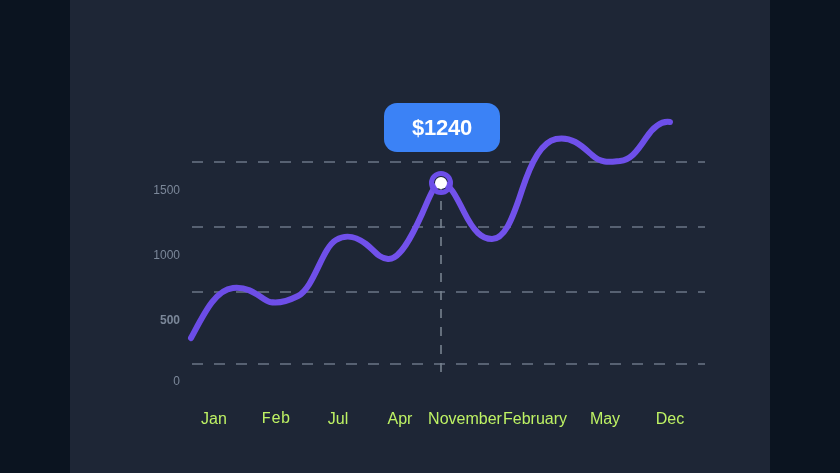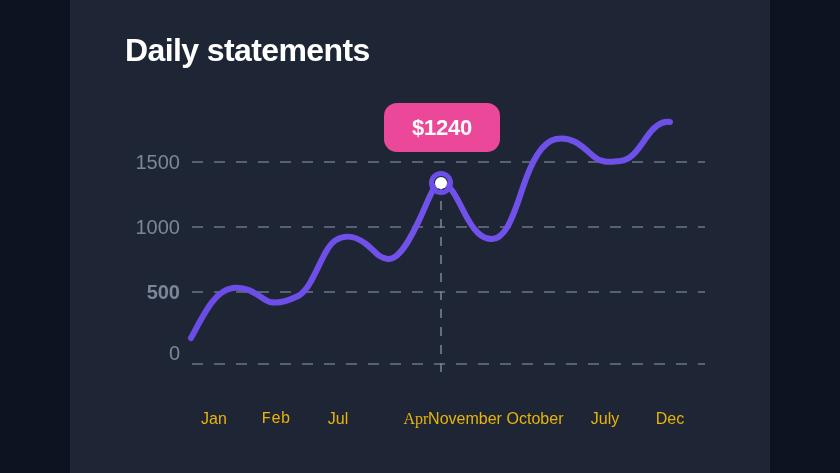--- a/index.html
+++ b/index.html
@@ -41,74 +41,74 @@
     position: absolute;
     left: 0;
     top: 0;
     width: 700px;
     height: 473px;
   }
   .y-tick {
     position: absolute;
     right: 0;
     text-align: right;
-    font-size: 20px;
+    font-size: 12px;
     color: #7b8799;
     white-space: nowrap;
     transform: translateY(-50%);
+    margin-top: 28px;
   }
   #y-axis {
     position: absolute;
     left: 42px;
     top: 0;
     width: 68px;
     height: 473px;
   }
   #x-axis {
     position: absolute;
     left: 110px;
     top: 410px;
     width: 525px;
     height: 24px;
   }
   .x-tick {
     position: absolute;
     font-size: 16px;
-    color: #eab308;
+    color: #bef264;
     white-space: nowrap;
     transform: translateX(-50%);
     top: 0;
   }
   #tooltip {
     position: absolute;
     left: 314px;
     top: 103px;
     width: 116px;
     height: 49px;
-    background: #ec4899;
+    background: #3b82f6;
     border-radius: 13px;
     display: flex;
     align-items: center;
     justify-content: center;
   }
   #tooltip-value {
     font-size: 22px;
     font-weight: bold;
     color: #ffffff;
     letter-spacing: -0.2px;
   }
 </style>
 </head>
 <body>
 
 <div id="stage">
 
   <div id="card">
 
-    <div id="chart-title">Daily statements</div>
 
     <svg id="plot" viewBox="0 0 700 473">
       <defs>
         <linearGradient id="lineGrad" x1="0" y1="0" x2="1" y2="0">
           <stop offset="0%" stop-color="#6b4ce6"></stop>
           <stop offset="50%" stop-color="#7352ec"></stop>
           <stop offset="100%" stop-color="#6d4fe9"></stop>
         </linearGradient>
       </defs>
 
@@ -147,24 +147,24 @@
       <div class="y-tick" style="top:162px;">1500</div>
       <div class="y-tick" style="top:227px;">1000</div>
       <div class="y-tick" style="top:292px;font-weight:bold;">500</div>
       <div class="y-tick" style="top:353px;">0</div>
     </div>
 
     <div id="x-axis">
       <div class="x-tick" style="left:34px;">Jan</div>
       <div class="x-tick" style="left:96px;font-family:Liberation Mono, monospace;">Feb</div>
       <div class="x-tick" style="left:158px;">Jul</div>
-      <div class="x-tick" style="left:236px;font-family:Liberation Serif, serif;">Apr</div>
+      <div class="x-tick" style="left:220px;">Apr</div>
       <div class="x-tick" style="left:285px;">November</div>
-      <div class="x-tick" style="left:355px;">October</div>
-      <div class="x-tick" style="left:425px;">July</div>
+      <div class="x-tick" style="left:355px;">February</div>
+      <div class="x-tick" style="left:425px;">May</div>
       <div class="x-tick" style="left:490px;">Dec</div>
     </div>
 
     <div id="tooltip">
       <span id="tooltip-value">$1240</span>
     </div>
 
   </div>
 </div>
 

